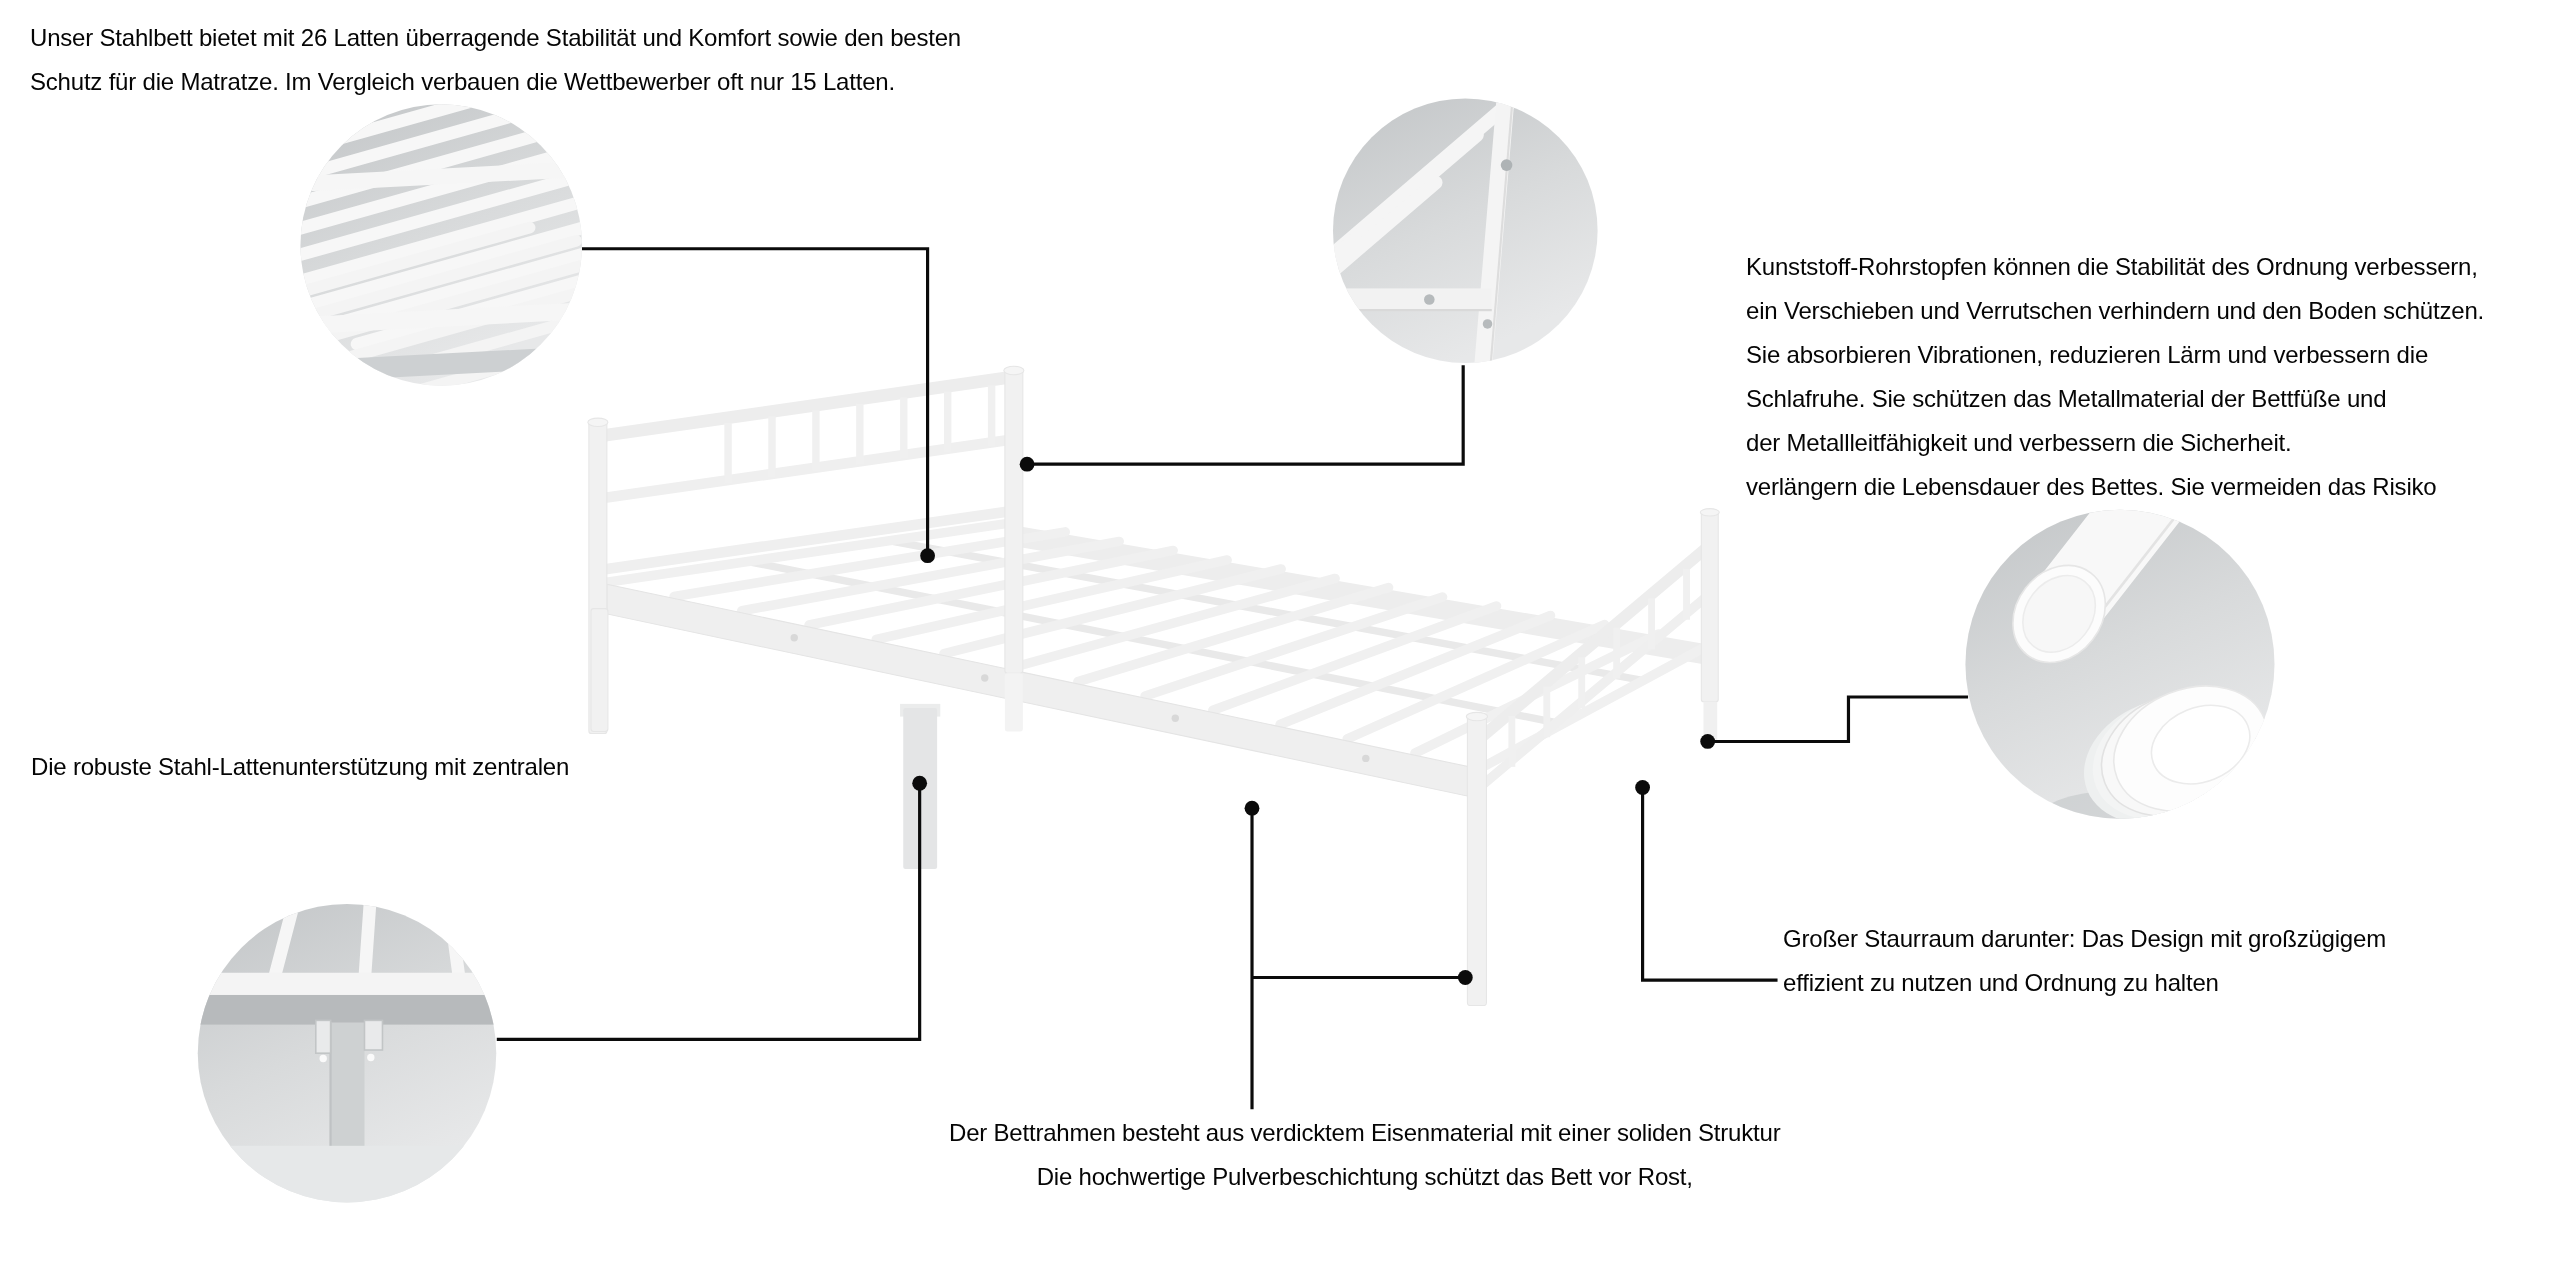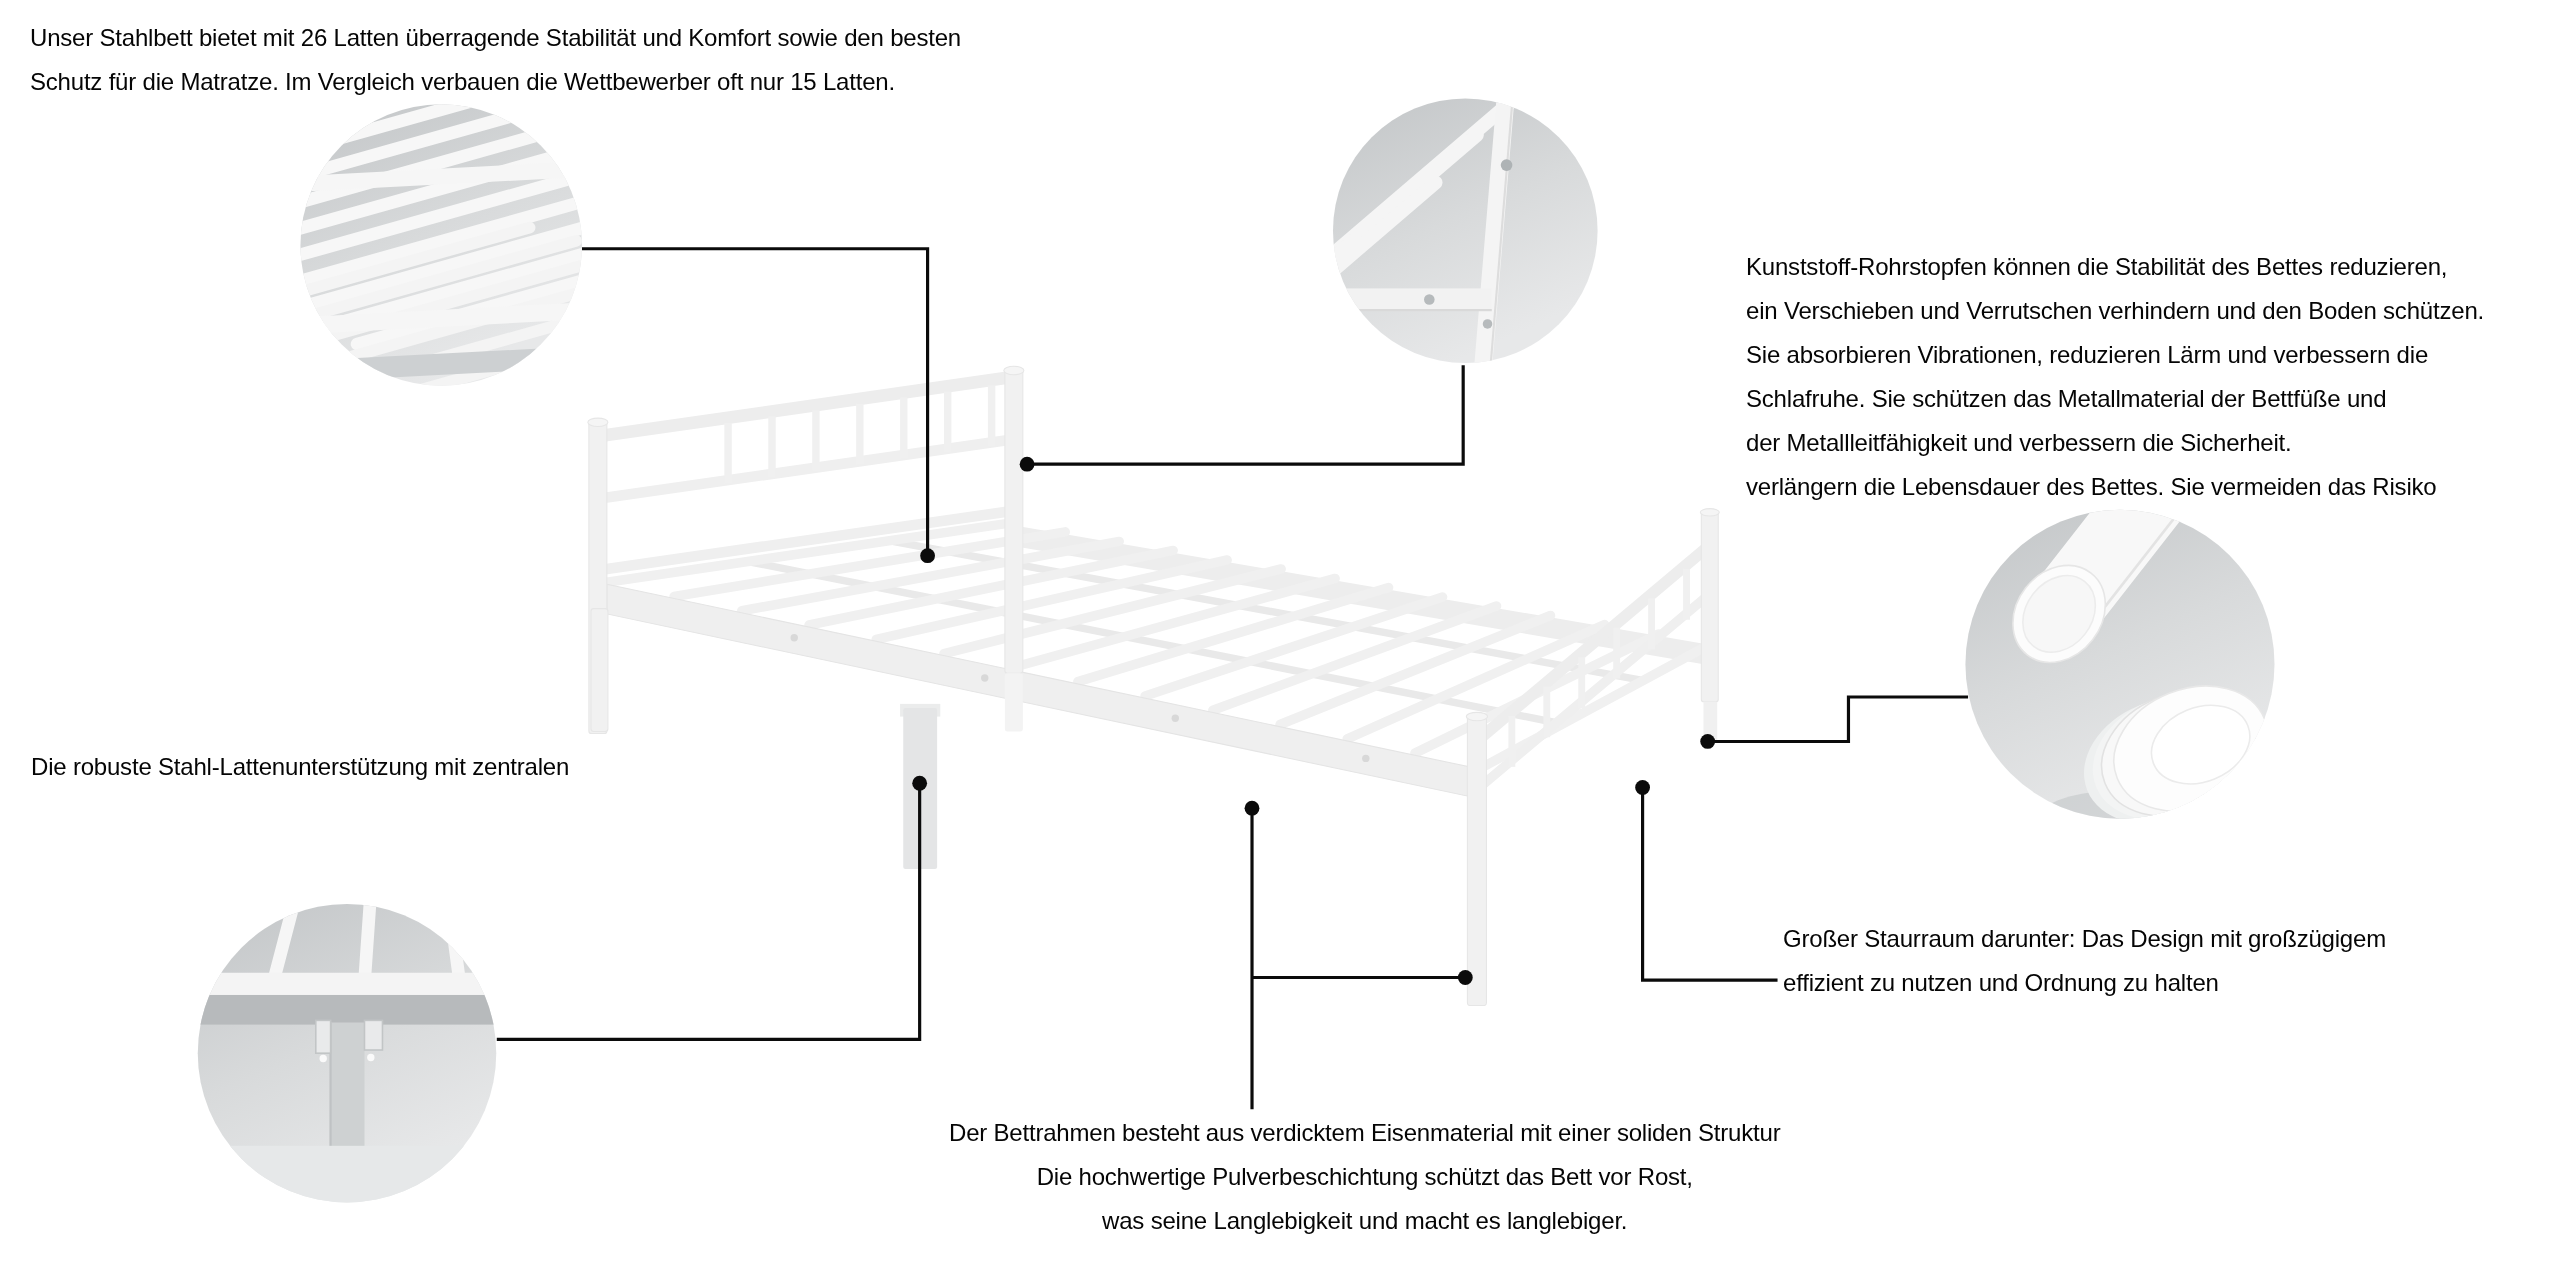--- a/index.html
+++ b/index.html
@@ -217,37 +217,36 @@
     </g>
   </svg>
 
   <div class="txt" style="left:30px;top:16px;">
     <div>Unser Stahlbett bietet mit 26 Latten überragende Stabilität und Komfort sowie den besten</div>
     <div>Schutz für die Matratze. Im Vergleich verbauen die Wettbewerber oft nur 15 Latten.</div>
   </div>
 
 
   <div class="txt" style="left:1746px;top:245px;">
-    <div>Kunststoff-Rohrstopfen können die Stabilität des Bettes reduzieren,</div>
+    <div>Kunststoff-Rohrstopfen können die Stabilität des Ordnung verbessern,</div>
     <div>ein Verschieben und Verrutschen verhindern und den Boden schützen.</div>
     <div>Sie absorbieren Vibrationen, reduzieren Lärm und verbessern die</div>
     <div>Schlafruhe. Sie schützen das Metallmaterial der Bettfüße und</div>
     <div>der Metallleitfähigkeit und verbessern die Sicherheit.</div>
     <div>verlängern die Lebensdauer des Bettes. Sie vermeiden das Risiko</div>
   </div>
 
   <div class="txt" style="left:31px;top:745px;">
     <div>Die robuste Stahl-Lattenunterstützung mit zentralen</div>
   </div>
 
   <div class="txt" style="left:1783px;top:917px;">
     <div>Großer Staurraum darunter: Das Design mit großzügigem</div>
     <div>effizient zu nutzen und Ordnung zu halten</div>
   </div>
 
   <div class="txt" style="left:949px;top:1111px;text-align:center;">
     <div>Der Bettrahmen besteht aus verdicktem Eisenmaterial mit einer soliden Struktur</div>
     <div>Die hochwertige Pulverbeschichtung schützt das Bett vor Rost,</div>
-    <div>was seine Langlebigkeit und macht es langlebiger.</div>
   </div>
 
 </div>
 
 
 </body></html>

